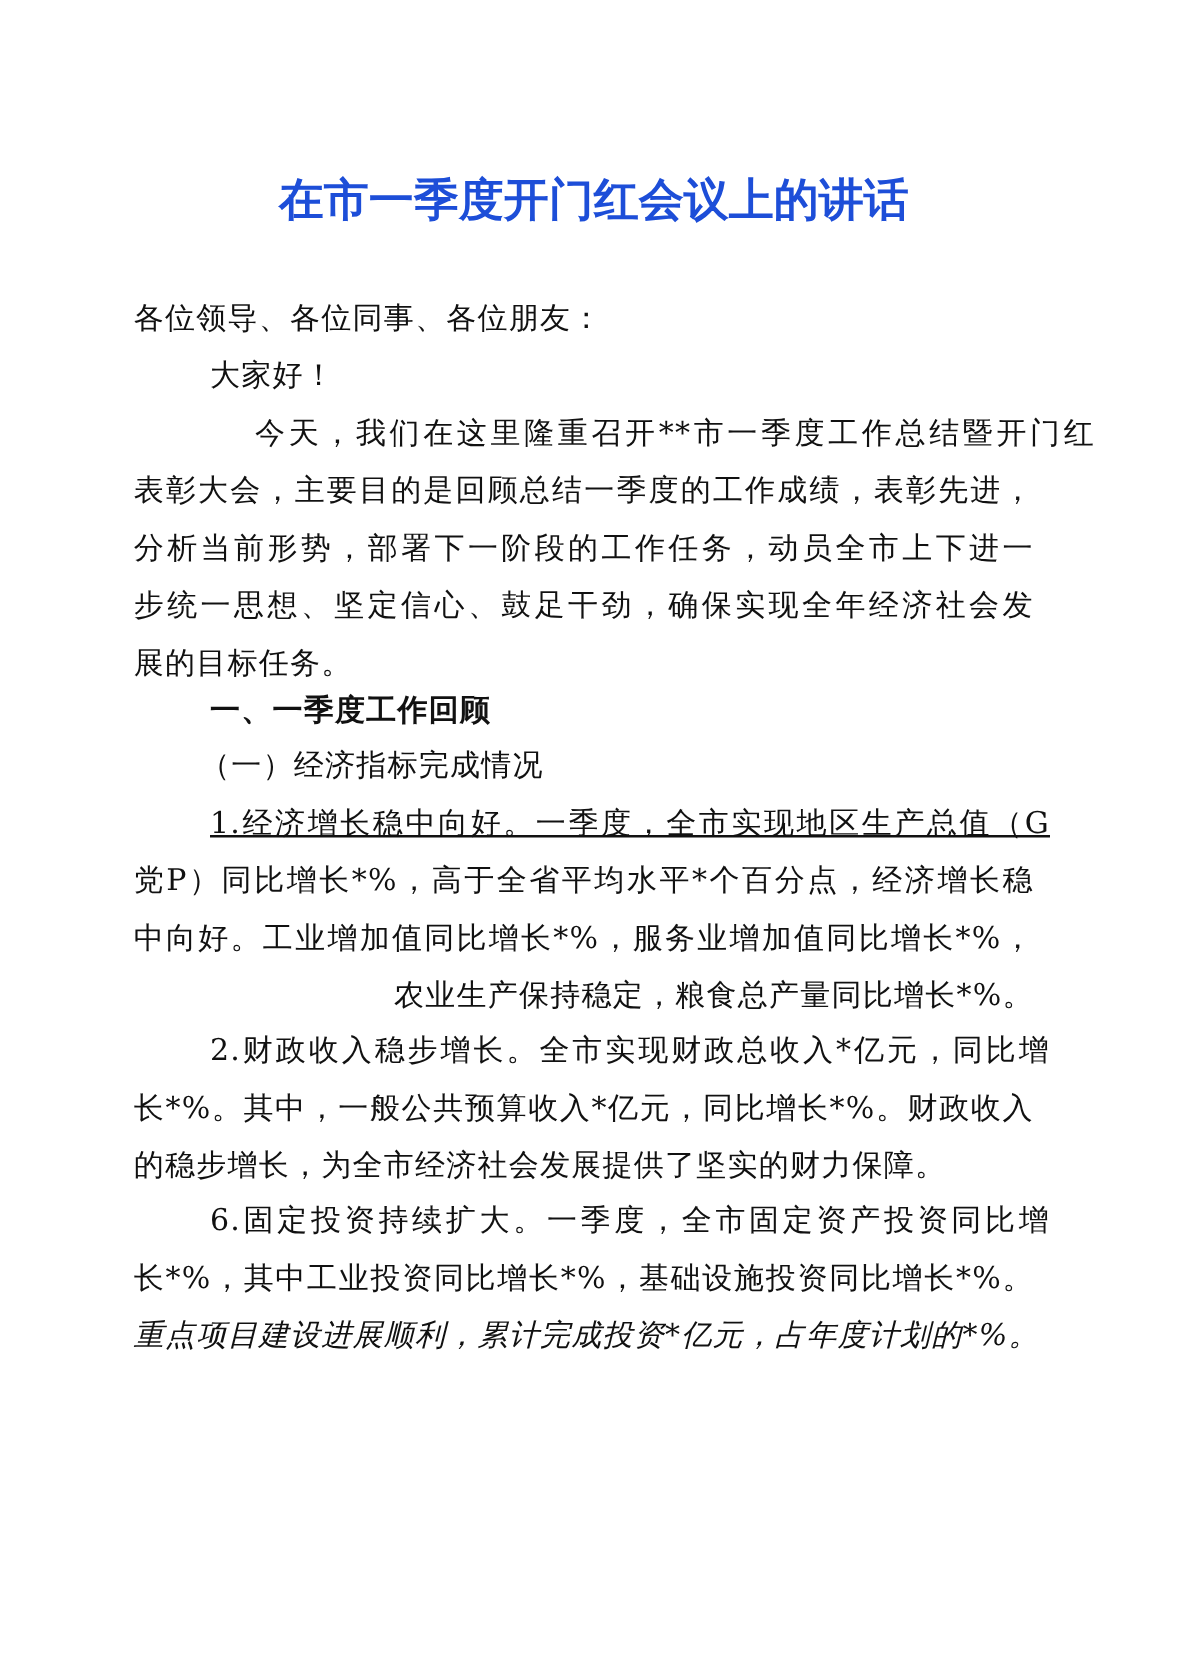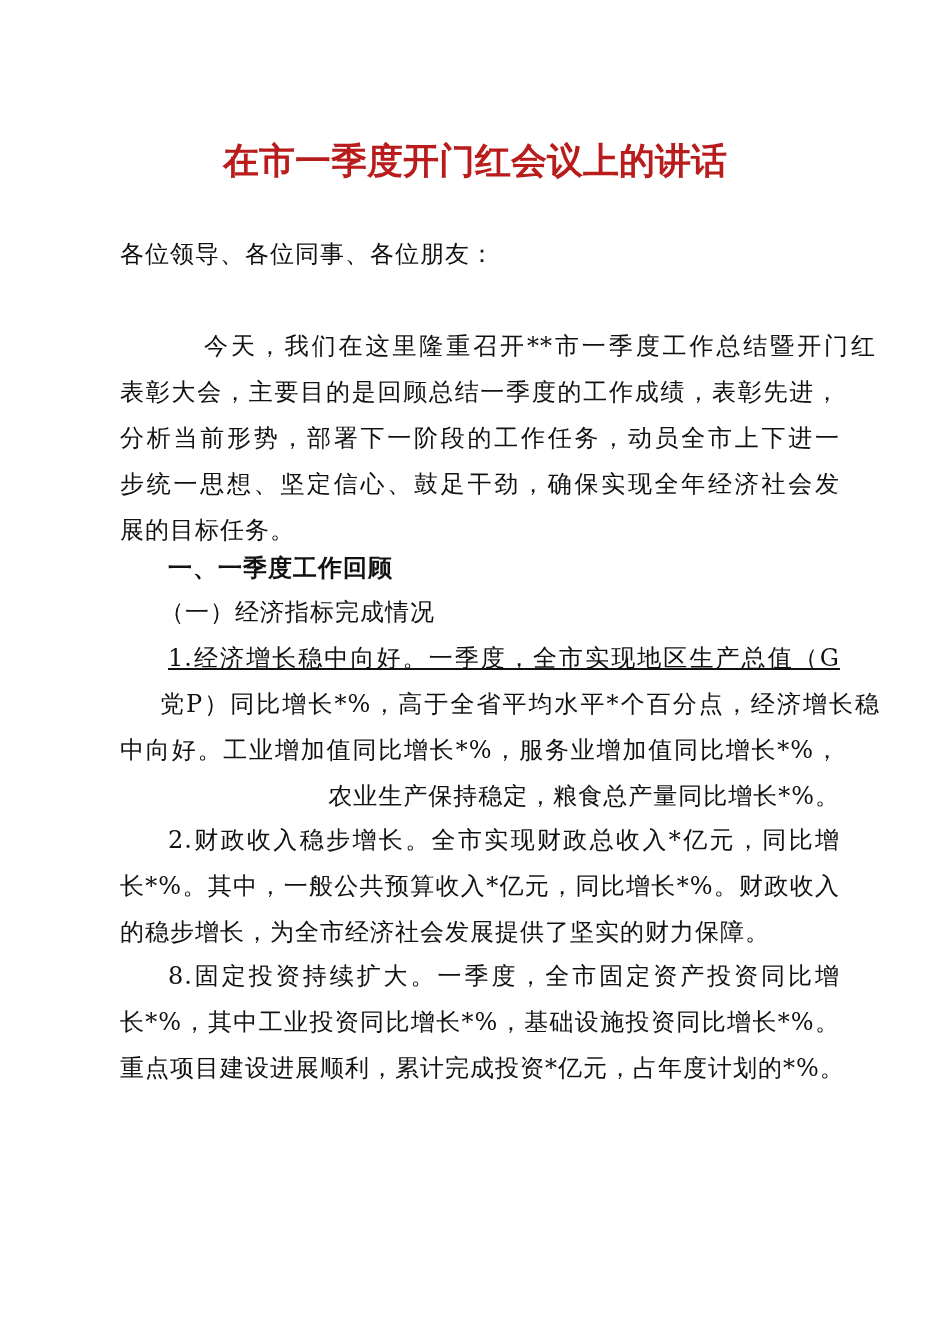--- a/index.html
+++ b/index.html
@@ -24,26 +24,26 @@
     .title {
       position: absolute;
       left: 0;
       width: 950px;
       top: 136px;
       text-align: center;
       font-size: 36px;
       font-weight: bold;
       letter-spacing: 0px;
       line-height: 48px;
-      color: #b91c1c;
+      color: #1d4ed8;
       font-family: "DejaVu Serif", "Liberation Serif", serif;
     }
     .line {
       position: absolute;
-      left: 120px;
+      left: 107px;
       width: 720px;
       font-size: 24px;
       line-height: 32px;
       white-space: nowrap;
       color: #111111;
       letter-spacing: 1px;
     }
     .line.justify {
       text-align: justify;
       text-align-last: justify;
@@ -59,45 +59,46 @@
   </style>
 </head>
 <body>
 
 <div class="page">
 
   <div class="title">在市一季度开门红会议上的讲话</div>
 
   <div class="line" style="top:238px;">各位领导、各位同事、各位朋友：</div>
 
+  <div class="line indent" style="top:284px;">大家好！</div>
 
   <div>
     <div class="line indent justify" style="top:330px;margin-left:36px;">今天，我们在这里隆重召开**市一季度工作总结暨开门红</div>
     <div class="line justify" style="top:376px;">表彰大会，主要目的是回顾总结一季度的工作成绩，表彰先进，</div>
     <div class="line justify" style="top:422px;">分析当前形势，部署下一阶段的工作任务，动员全市上下进一</div>
     <div class="line justify" style="top:468px;">步统一思想、坚定信心、鼓足干劲，确保实现全年经济社会发</div>
     <div class="line" style="top:514px;">展的目标任务。</div>
   </div>
 
   <div class="line heading2" style="top:596px;">（一）经济指标完成情况</div>
 
   <div class="line indent heading1" style="top:552px;">一、一季度工作回顾</div>
 
   <div>
     <div class="line indent justify" style="top:642px;text-decoration:underline;">1.经济增长稳中向好。一季度，全市实现地区生产总值（G</div>
-    <div class="line justify" style="top:688px;margin-left:40px;">党P）同比增长*%，高于全省平均水平*个百分点，经济增长稳</div>
+    <div class="line justify" style="top:688px;">党P）同比增长*%，高于全省平均水平*个百分点，经济增长稳</div>
     <div class="line justify" style="top:734px;">中向好。工业增加值同比增长*%，服务业增加值同比增长*%，</div>
     <div class="line" style="top:780px;text-align:right;">农业生产保持稳定，粮食总产量同比增长*%。</div>
   </div>
 
   <div>
     <div class="line indent justify" style="top:824px;">2.财政收入稳步增长。全市实现财政总收入*亿元，同比增</div>
     <div class="line justify" style="top:870px;">长*%。其中，一般公共预算收入*亿元，同比增长*%。财政收入</div>
     <div class="line" style="top:916px;">的稳步增长，为全市经济社会发展提供了坚实的财力保障。</div>
   </div>
 
   <div>
-    <div class="line indent justify" style="top:960px;">8.固定投资持续扩大。一季度，全市固定资产投资同比增</div>
+    <div class="line indent justify" style="top:960px;">6.固定投资持续扩大。一季度，全市固定资产投资同比增</div>
     <div class="line justify" style="top:1006px;">长*%，其中工业投资同比增长*%，基础设施投资同比增长*%。</div>
-    <div class="line justify" style="top:1052px;">重点项目建设进展顺利，累计完成投资*亿元，占年度计划的*%。</div>
+    <div class="line justify" style="top:1052px;font-style:italic;">重点项目建设进展顺利，累计完成投资*亿元，占年度计划的*%。</div>
   </div>
 
 </div>
 
 </body></html>

